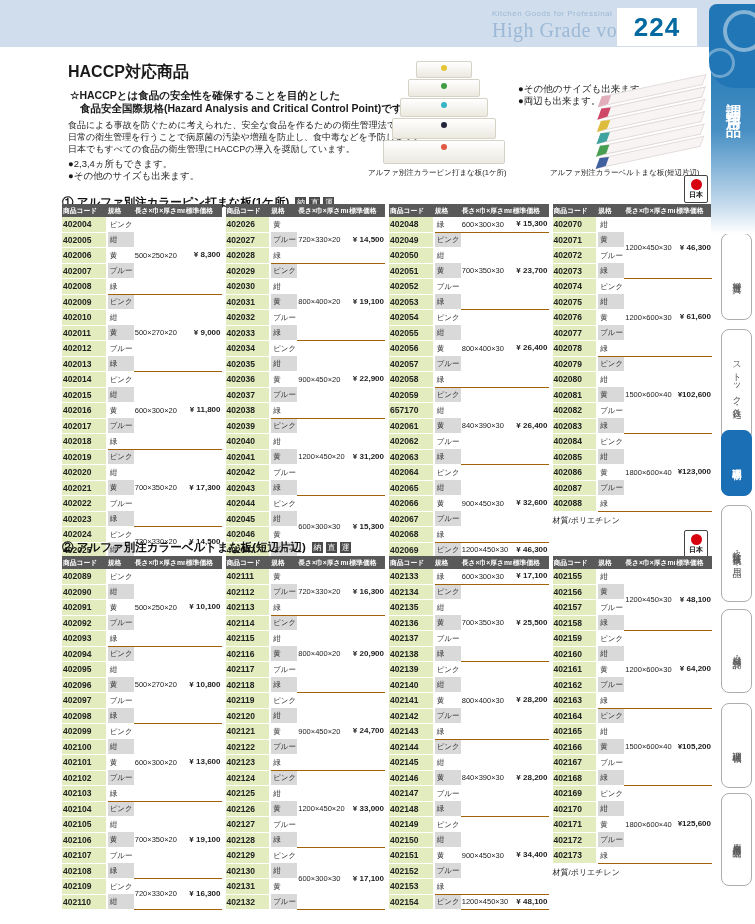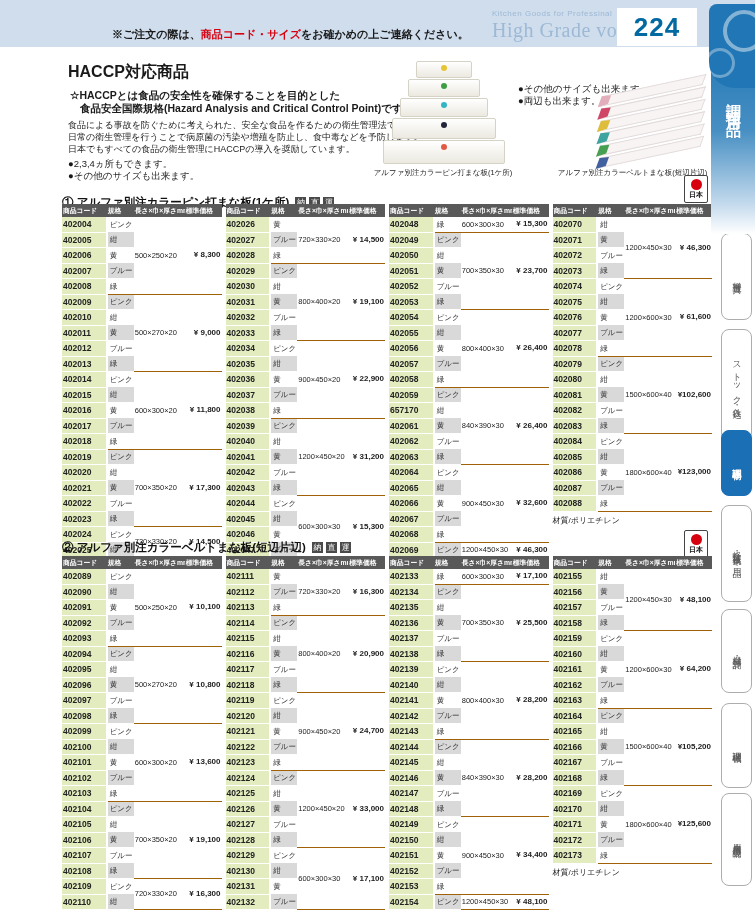--- a/index.html
+++ b/index.html
@@ -39,21 +39,21 @@
   .t95{font-size:9.5px;}
   
   .boards-left{position:absolute;left:378px;top:58px;width:132px;height:106px;
                display:flex;flex-direction:column;align-items:center;justify-content:flex-end;gap:1px;}
   .board{position:relative;background:linear-gradient(#ffffff,#ebe9e0);border:1px solid #d5d2c6;border-radius:2px;}
   .board .pin{position:absolute;left:50%;top:3px;transform:translateX(-50%);width:6px;height:6px;border-radius:50%;}
   .boards-right{position:absolute;left:588px;top:86px;width:132px;height:80px;transform:rotate(-12deg);
                 display:flex;flex-direction:column;}
   .beltboard{width:96px;height:8px;background:#f8f4f4;border:1px solid #e2dada;border-left-width:10px;
              border-left-style:solid;transform:skewX(-32deg);margin-bottom:2px;}
-  .caption{font-size:7.5px;color:#222;text-align:center;}
+  .caption{font-size:7.5px;color:#222;text-align:left;}
   .jp-badge{position:absolute;width:24px;height:28px;border:1.5px solid #444;background:#fff;text-align:center;
             border-radius:2px;box-sizing:border-box;}
   .jp-badge .dot{width:11px;height:11px;background:#d7000f;border-radius:50%;margin:3px auto 1px;}
   .jp-badge .lbl{font-size:7px;font-weight:bold;line-height:1;color:#111;}
   
   .sec-title{position:absolute;left:62px;font-size:11.5px;font-weight:bold;color:#111;white-space:nowrap;}
   .badge{display:inline-block;width:11px;height:11px;background:#4a4a4a;color:#fff;font-size:8px;line-height:11px;
          text-align:center;margin-left:3px;vertical-align:1px;font-weight:normal;}
   .cols{position:absolute;left:62px;width:650px;display:flex;gap:4px;}
   .pcol{flex:1;min-width:0;}
@@ -69,23 +69,20 @@
   td.size{font-size:7.5px;color:#222;}
   td.price{font-size:8px;font-weight:bold;color:#222;text-align:right;padding-right:1px;}
   .mat{font-size:8px;color:#222;margin-top:3px;}
 </style>
 </head>
 <body>
 
 <div class="page">
 
   <div class="top-band"></div>
-  <div class="notice">
-    <span>※ご注文の際は、</span><span class="em">商品コード・サイズ</span><span>をお確かめの上ご連絡ください。</span>
-  </div>
   <div class="brand">
     <div class="l1">Kitchen Goods for Professinal</div>
     <div class="l2">High Grade vol.6</div>
   </div>
   <div class="pagenum-box">
     <span>224</span>
   </div>
 
   <div class="corner-deco"></div>
   <div class="side-tab">

